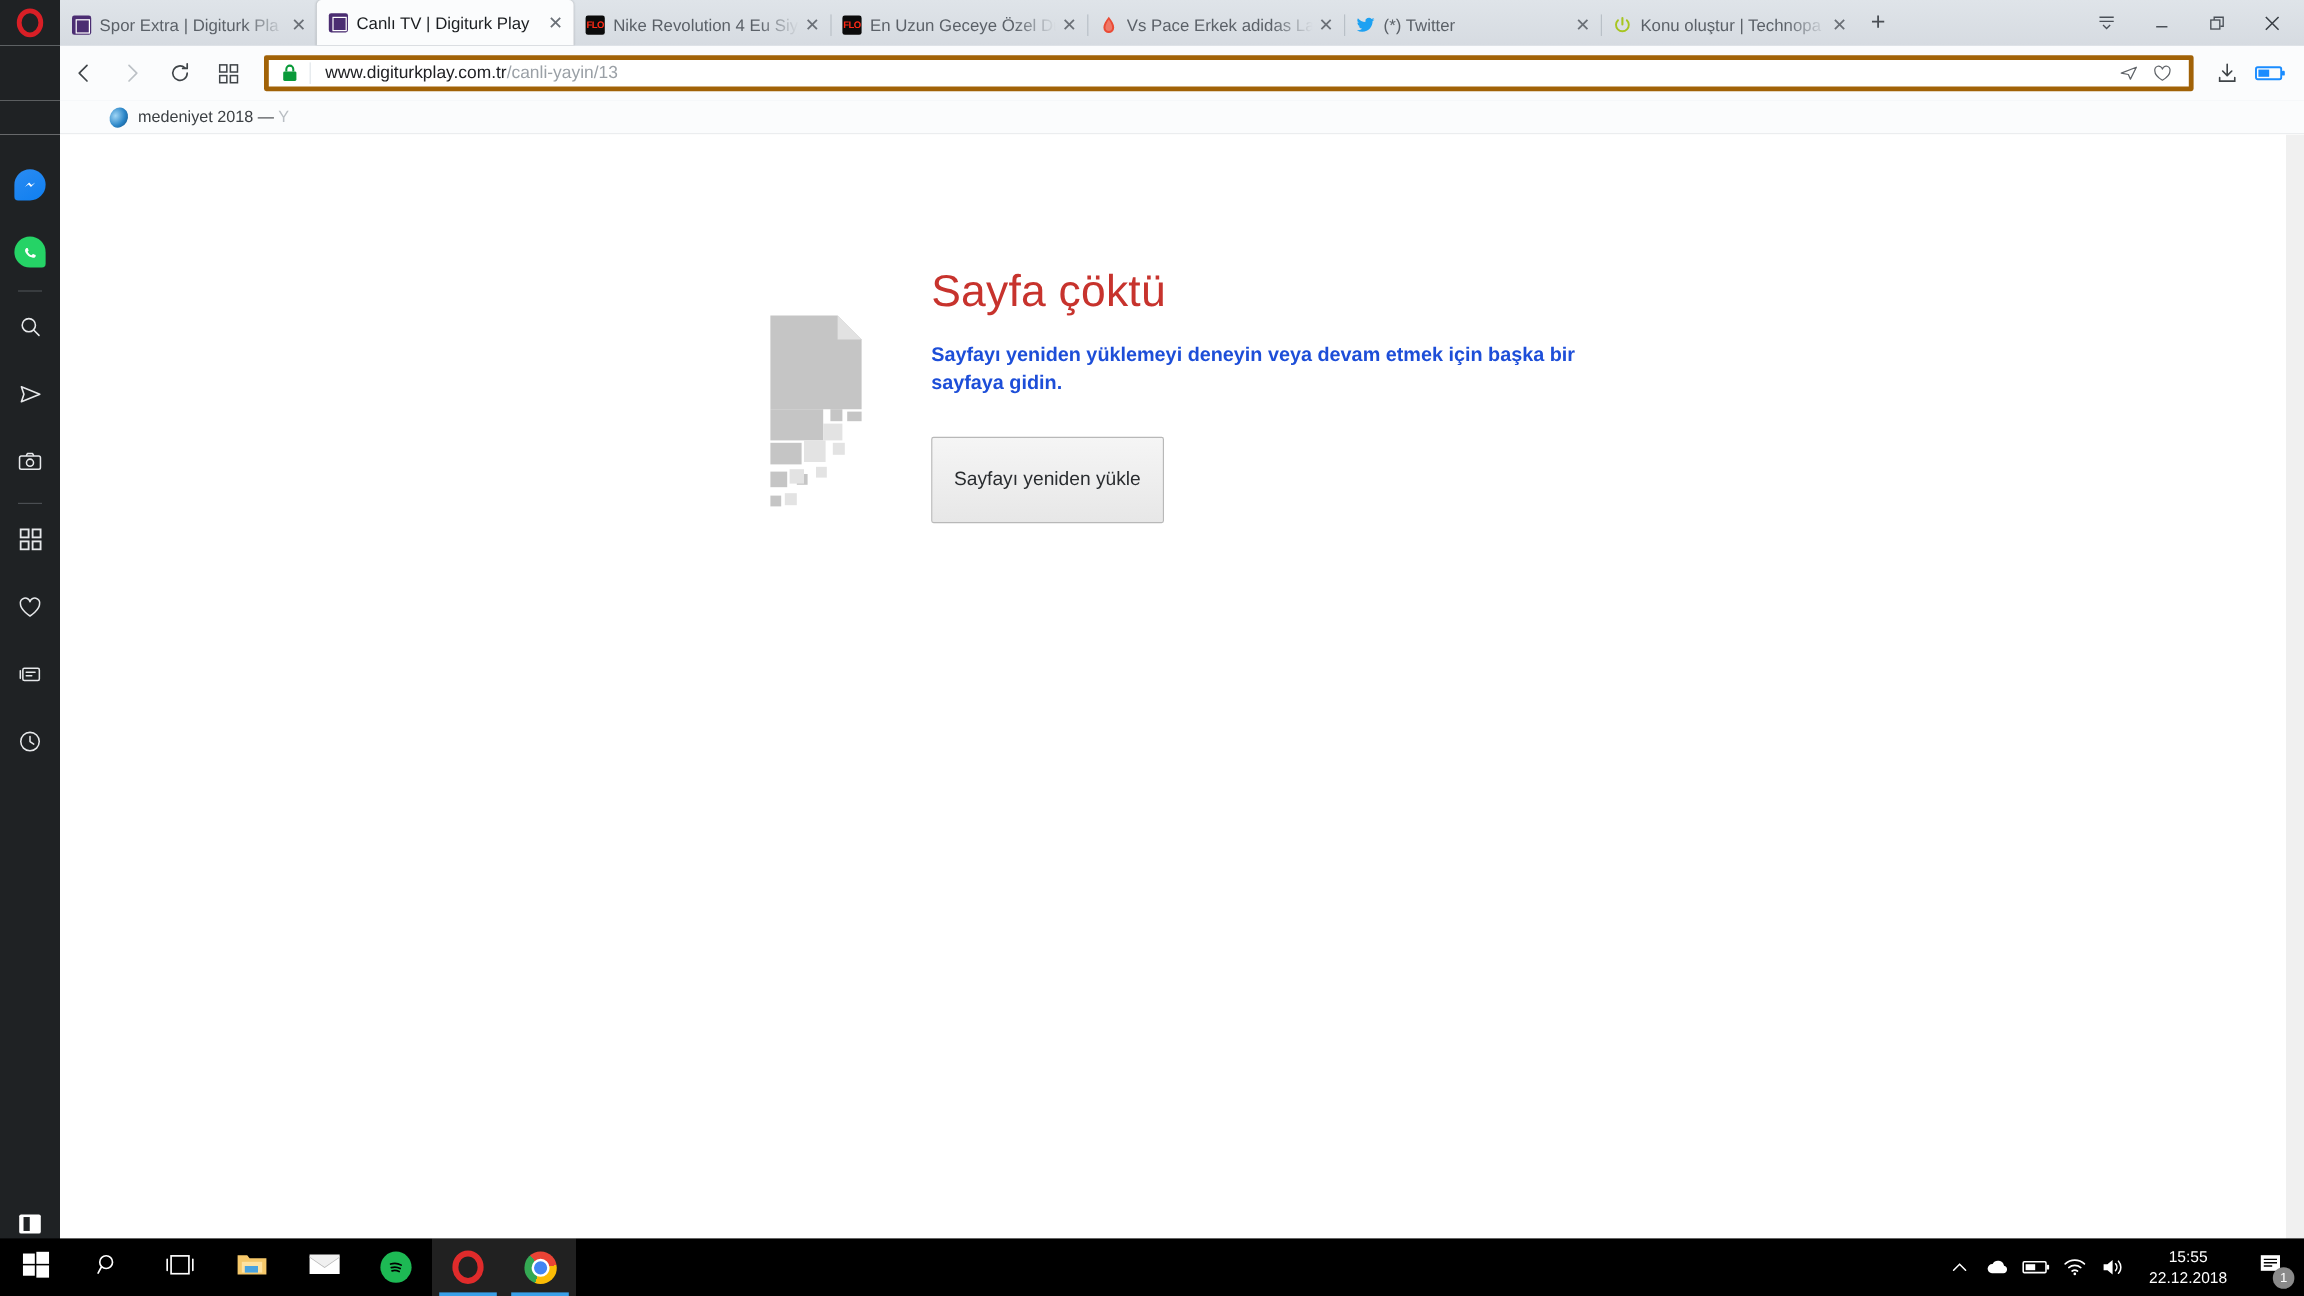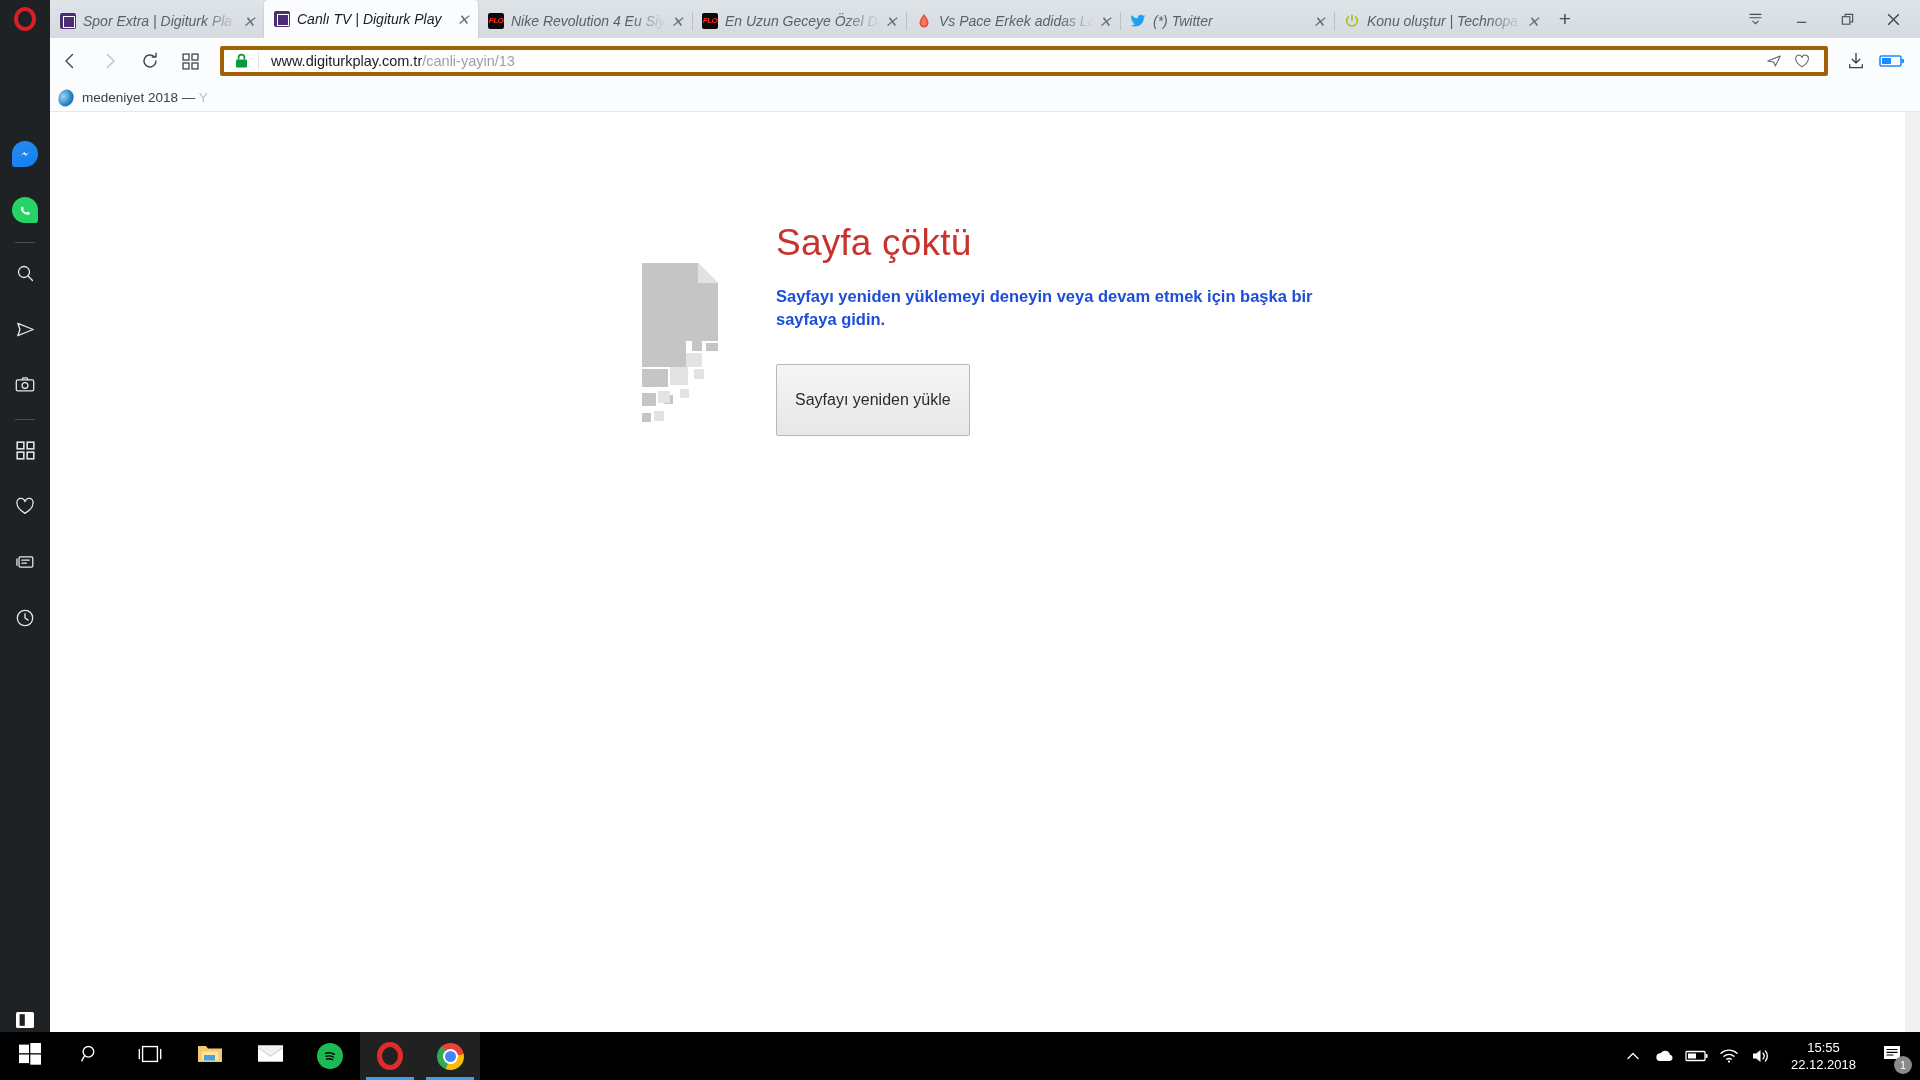--- a/index.html
+++ b/index.html
@@ -42,21 +42,20 @@
   }
   .tab {
     height: 34px;
     display: flex; align-items: center;
     padding: 0 4px 0 10px;
     min-width: 0; flex: 0 1 auto;
     width: 214px;
     position: relative;
     color: #5b6168;
     font-size: 14px;
-    font-style: italic;
   }
   .tab + .tab::before {
     content: ""; position: absolute; left: 0; top: 8px;
     height: 18px; width: 1px; background: #b9c0c7;
   }
   .tab.active {
     background: #fbfcfd;
     height: 38px;
     border-radius: 4px 4px 0 0;
     color: #1a1d20;
@@ -146,21 +145,21 @@
   .toolact { width: 36px; height: 36px; display: flex; align-items: center; justify-content: center; color: #3f4448; flex: 0 0 36px; }
 
   
   #bookmarks {
     height: 28px; flex: 0 0 28px;
     background: #fbfcfd;
     display: flex; align-items: center;
     border-bottom: 1px solid #e6e9ec;
   }
   #bm-spacer { width: 50px; flex: 0 0 50px; height: 28px; background: #1f2224; }
-  .bm-item { display: flex; align-items: center; padding: 0 8px; font-size: 13.5px; color: #3c4044; max-width: 240px; }
+  .bm-item { display: flex; align-items: center; padding: 0 8px; font-size: 13.5px; color: #3c4044; max-width: 240px; margin-left: 33px; }
   .bm-fav {
     width: 16px; height: 16px; flex: 0 0 16px; margin-right: 8px;
     border-radius: 50%;
     background: radial-gradient(circle at 35% 35%, #9fd5f5 0%, #2b86c8 55%, #0f4d80 100%);
     transform: rotate(-20deg) skewX(-8deg);
   }
   .bm-label { white-space: nowrap; overflow: hidden; }
   .bm-label .faded { color: #b9bec3; }
 
   

